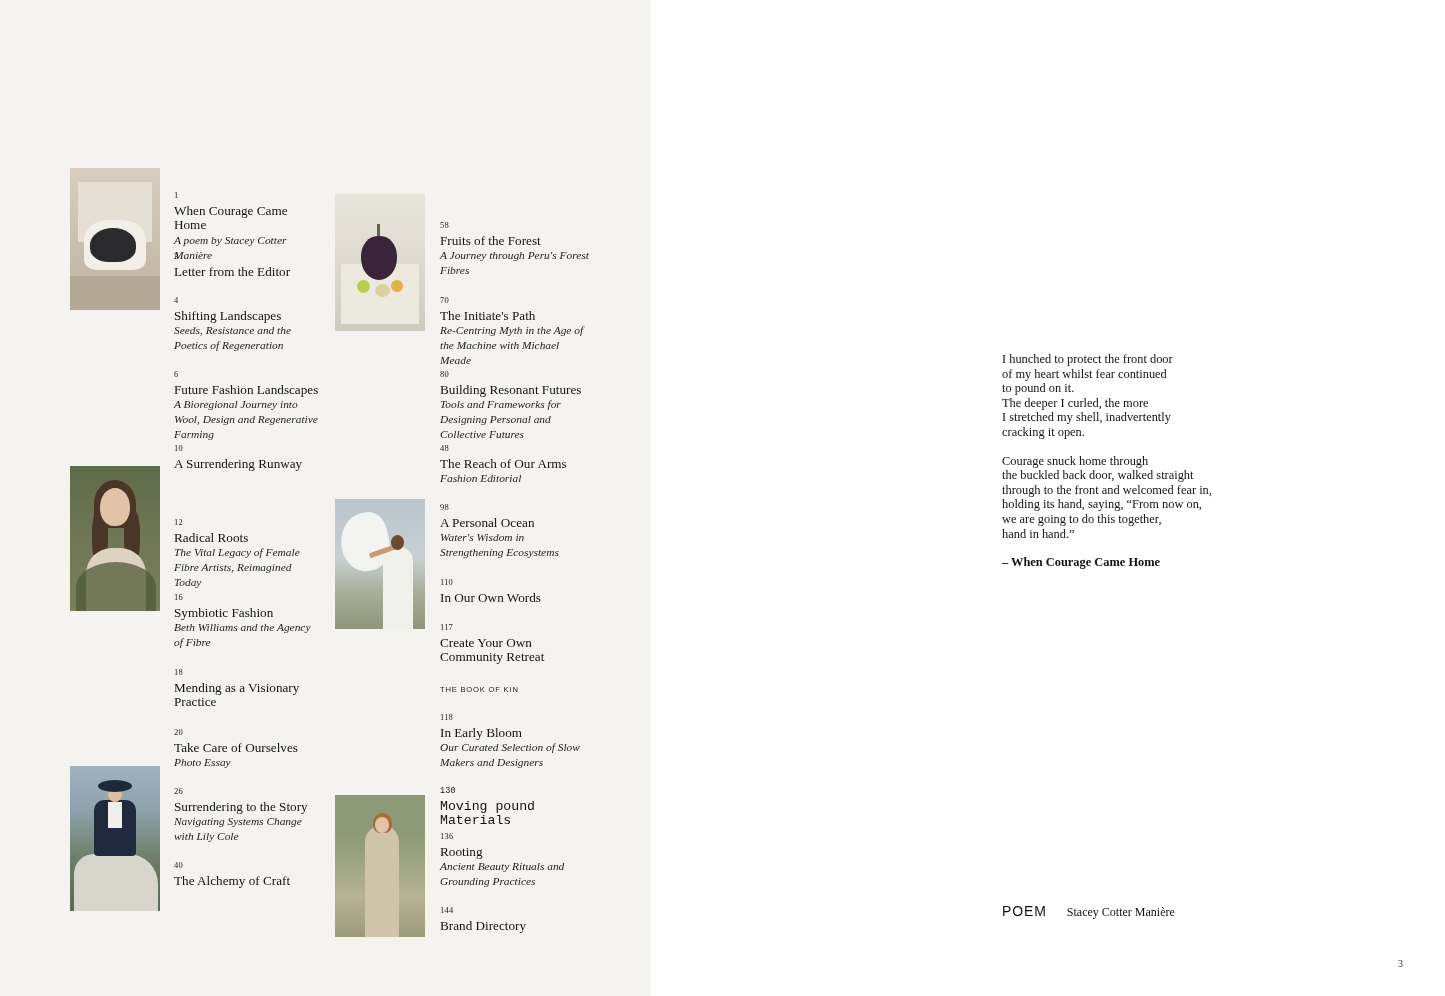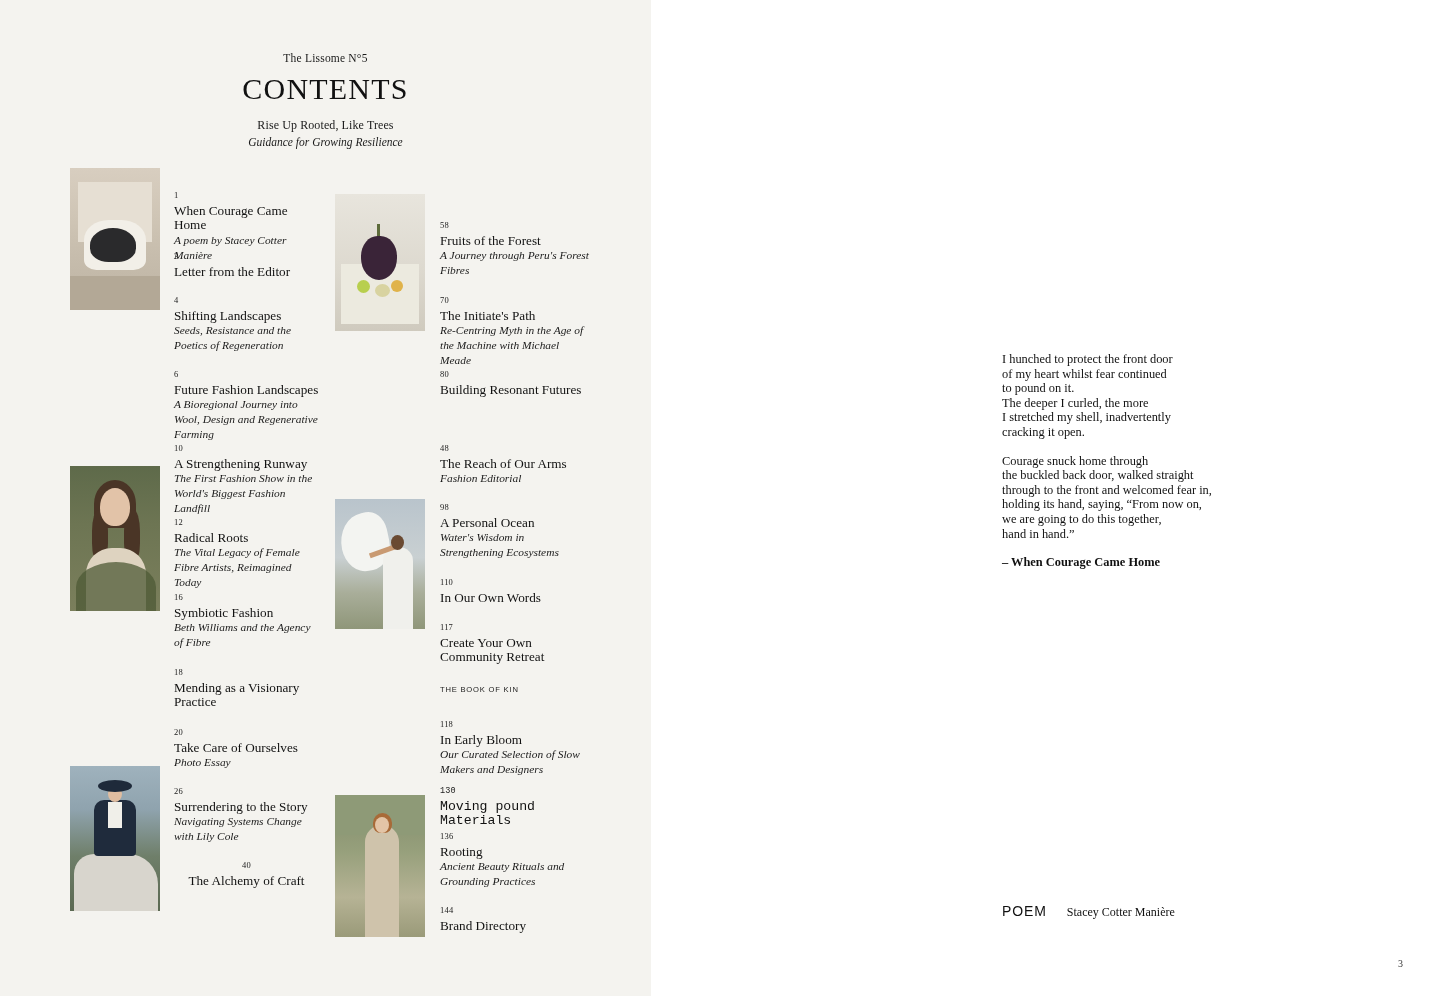--- a/index.html
+++ b/index.html
@@ -197,26 +197,20 @@
   }
 </style>
 </head>
 <body>
 
 <div class="page">
 
   <div class="left-page"></div>
   <div class="right-page"></div>
 
-  <div class="masthead">
-    <div class="issue">The Lissome N°5</div>
-    <div class="contents-title">CONTENTS</div>
-    <div class="sub1">Rise Up Rooted, Like Trees</div>
-    <div class="sub2">Guidance for Growing Resilience</div>
-  </div>
 
   <div class="photo" style="top:168px; left:70px;">
     <div class="ph-frame ph1">
       <div class="d1"></div>
         <div class="d2"></div>
         <div class="d3"></div>
         <div class="d4"></div>
     </div>
 
   </div>
@@ -291,22 +285,21 @@
       <div class="title">Shifting Landscapes</div>
       <div class="sub">Seeds, Resistance and the Poetics of Regeneration</div>
     </div>
     <div class="entry" style="top:370px;">
       <div class="num">6</div>
       <div class="title">Future Fashion Landscapes</div>
       <div class="sub">A Bioregional Journey into Wool, Design and Regenerative Farming</div>
     </div>
     <div class="entry" style="top:444px;">
       <div class="num">10</div>
-      <div class="title">A Strengthening Runway</div>
-      <div class="sub">The First Fashion Show in the World's Biggest Fashion Landfill</div>
+      <div class="title">A Surrendering Runway</div>
     </div>
     <div class="entry" style="top:518px;">
       <div class="num">12</div>
       <div class="title">Radical Roots</div>
       <div class="sub">The Vital Legacy of Female Fibre Artists, Reimagined Today</div>
     </div>
     <div class="entry" style="top:593px;">
       <div class="num">16</div>
       <div class="title">Symbiotic Fashion</div>
       <div class="sub">Beth Williams and the Agency of Fibre</div>
@@ -318,40 +311,41 @@
     <div class="entry" style="top:728px;">
       <div class="num">20</div>
       <div class="title">Take Care of Ourselves</div>
       <div class="sub">Photo Essay</div>
     </div>
     <div class="entry" style="top:787px;">
       <div class="num">26</div>
       <div class="title">Surrendering to the Story</div>
       <div class="sub">Navigating Systems Change with Lily Cole</div>
     </div>
-    <div class="entry" style="top:861px;text-align:center;">
+    <div class="entry" style="top:861px;">
       <div class="num">40</div>
       <div class="title">The Alchemy of  Craft</div>
     </div>
   </div>
 
   <div class="col col-text-2">
     <div class="entry" style="top:221px;">
       <div class="num">58</div>
       <div class="title">Fruits of the Forest</div>
       <div class="sub">A Journey through Peru's Forest Fibres</div>
     </div>
     <div class="entry" style="top:296px;">
       <div class="num">70</div>
       <div class="title">The Initiate's Path</div>
       <div class="sub">Re-Centring Myth in the Age of the Machine with Michael Meade</div>
     </div>
     <div class="entry" style="top:370px;">
       <div class="num">80</div>
       <div class="title">Building Resonant Futures</div>
+      <div class="sub">Tools and Frameworks for Designing Personal and Collective Futures</div>
     </div>
     <div class="entry" style="top:444px;">
       <div class="num">48</div>
       <div class="title">The Reach of Our Arms</div>
       <div class="sub">Fashion Editorial</div>
     </div>
     <div class="entry" style="top:503px;">
       <div class="num">98</div>
       <div class="title">A Personal Ocean</div>
       <div class="sub">Water's Wisdom in Strengthening Ecosystems</div>
@@ -360,21 +354,21 @@
       <div class="num">110</div>
       <div class="title">In Our Own Words</div>
     </div>
     <div class="entry" style="top:623px;">
       <div class="num">117</div>
       <div class="title">Create Your Own Community Retreat</div>
     </div>
 
     <div class="section-label" style="top:685px;text-align:center;">THE BOOK OF KIN</div>
 
-    <div class="entry" style="top:713px;margin-top:7px;">
+    <div class="entry" style="top:713px;">
       <div class="num">118</div>
       <div class="title">In Early Bloom</div>
       <div class="sub">Our Curated Selection of Slow Makers and Designers</div>
     </div>
     <div class="entry" style="top:787px;font-family:Liberation Mono, monospace;">
       <div class="num">130</div>
       <div class="title">Moving pound Materials</div>
     </div>
     <div class="entry" style="top:832px;">
       <div class="num">136</div>

